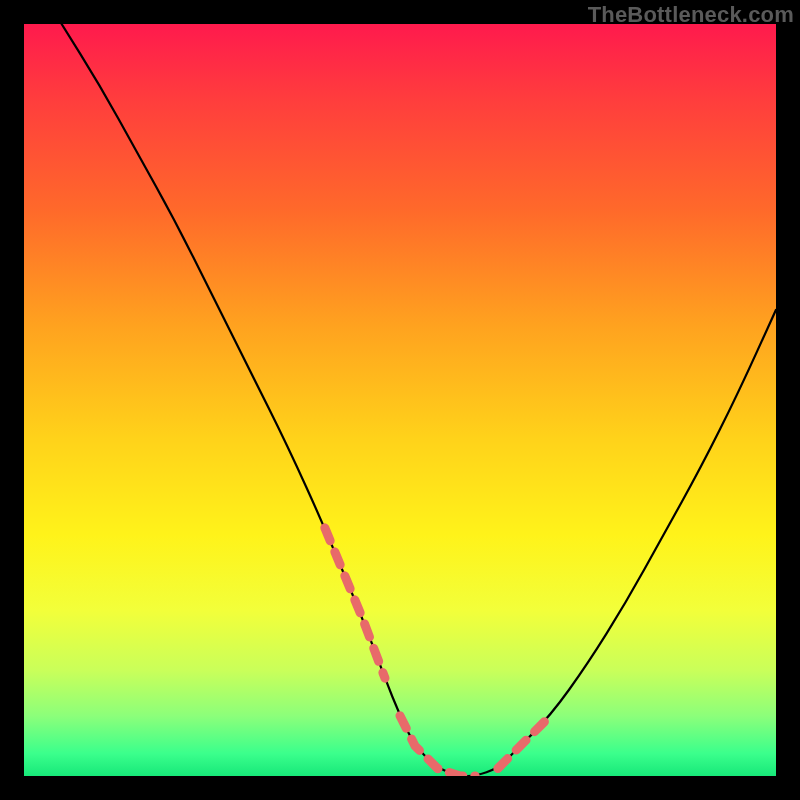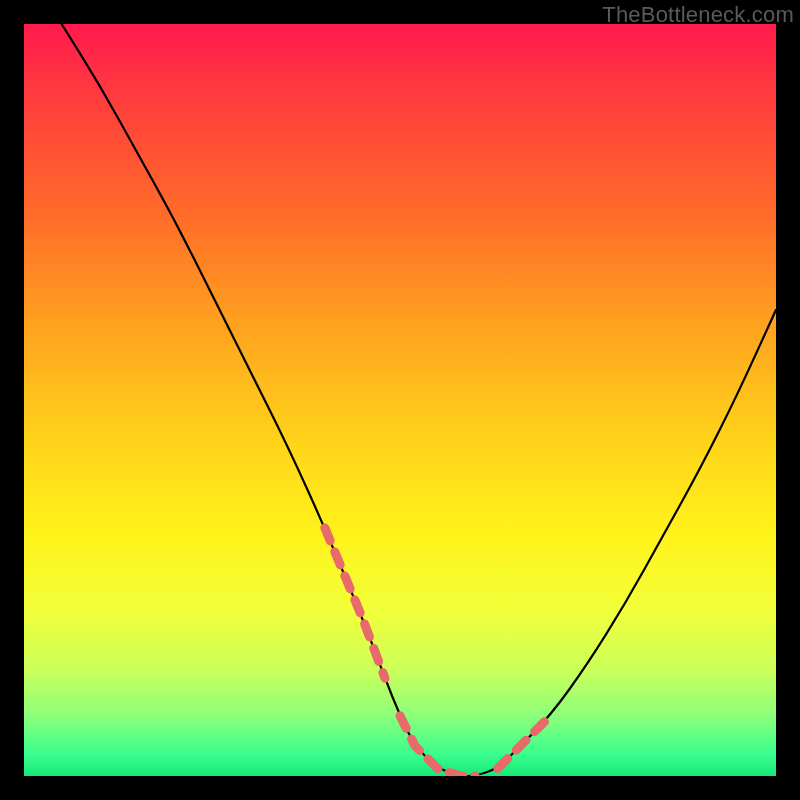--- a/index.html
+++ b/index.html
@@ -39,21 +39,21 @@
       #3bff8c 97%,
       #17e879 100%
     );
   }
   .watermark {
     position: absolute;
     top: 2px;
     right: 6px;
     color: #5a5a5a;
     font-size: 22px;
-    font-weight: 400;
+    font-weight: 700;
     letter-spacing: 0.2px;
     user-select: none;
   }
   svg.curve {
     position: absolute;
     left: 0;
     top: 0;
     width: 752px;
     height: 752px;
   }

